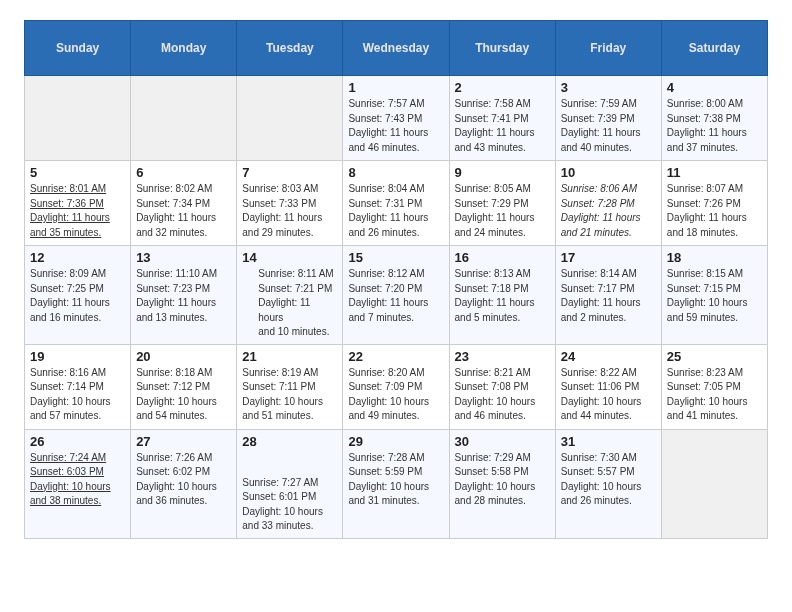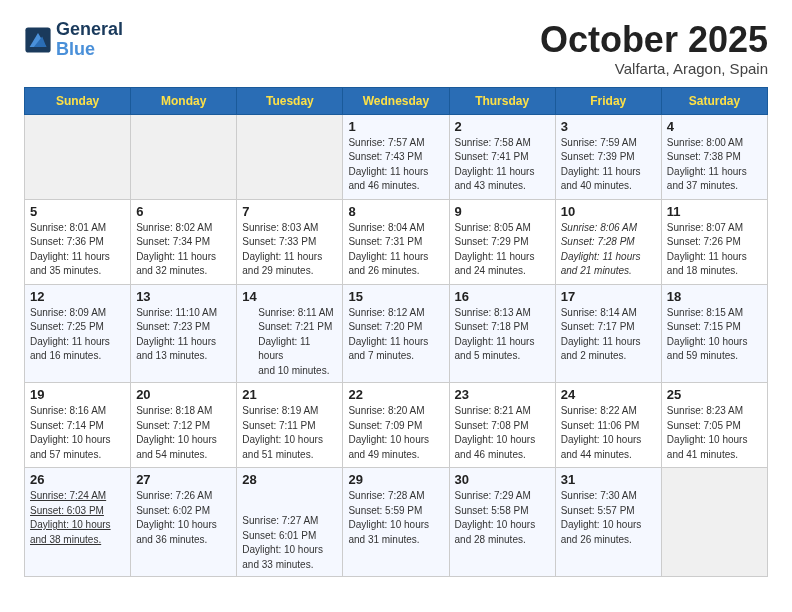--- a/index.html
+++ b/index.html
@@ -50,24 +50,24 @@
       font-size: 15px;
       color: #444;
     }
     table {
       width: 100%;
       border-collapse: collapse;
       table-layout: fixed;
     }
     thead th {
       background: #2a6db5;
-      color: #fde047;
+      color: #e5e5e5;
       font-size: 12px;
       font-weight: bold;
-      padding: 6px 4px;
+      padding: 20px 4px;
       text-align: center;
       border: 1px solid #1a5a9a;
     }
     tbody td {
       border: 1px solid #ccc;
       vertical-align: top;
       padding: 4px 5px;
       font-size: 10.5px;
       color: #222;
       height: 85px;
@@ -92,36 +92,20 @@
       line-height: 1.45;
     }
     .empty-cell {
       background: #f0f0f0 !important;
     }
   </style>
 </head>
 <body>
 
 <div class="page">
-  <div class="header">
-    <div class="logo">
-      <svg class="logo-icon" viewBox="0 0 40 40">
-        <rect x="2" y="2" width="36" height="36" rx="4" fill="#1a3a5c"></rect>
-        <polygon points="8,30 20,10 32,30" fill="#4a90d9"></polygon>
-        <polygon points="14,30 26,15 32,30" fill="#2a6db5"></polygon>
-      </svg>
-      <div class="logo-text">
-        General<br><span>Blue</span>
-      </div>
-    </div>
-    <div class="title-block">
-      <div class="month-title">October 2025</div>
-      <div class="location">Valfarta, Aragon, Spain</div>
-    </div>
-  </div>
 
   <table>
     <thead>
       <tr>
         <th>Sunday</th>
         <th>Monday</th>
         <th>Tuesday</th>
         <th>Wednesday</th>
         <th>Thursday</th>
         <th>Friday</th>
@@ -158,21 +142,21 @@
             <span class="day-number">4</span>
             <div class="day-info" style="white-space: pre-line;">Sunrise: 8:00 AM
 Sunset: 7:38 PM
 Daylight: 11 hours
 and 37 minutes.</div>
           </td>
         </tr>
         <tr>
           <td>
             <span class="day-number">5</span>
-            <div class="day-info" style="white-space: pre-line;">Sunrise: 8:01 AM
+            <div class="day-info" style="white-space: pre-line; text-decoration: underline;">Sunrise: 8:01 AM
 Sunset: 7:36 PM
 Daylight: 11 hours
 and 35 minutes.</div>
           </td>
           <td>
             <span class="day-number">6</span>
             <div class="day-info" style="white-space: pre-line;">Sunrise: 8:02 AM
 Sunset: 7:34 PM
 Daylight: 11 hours
 and 32 minutes.</div>

